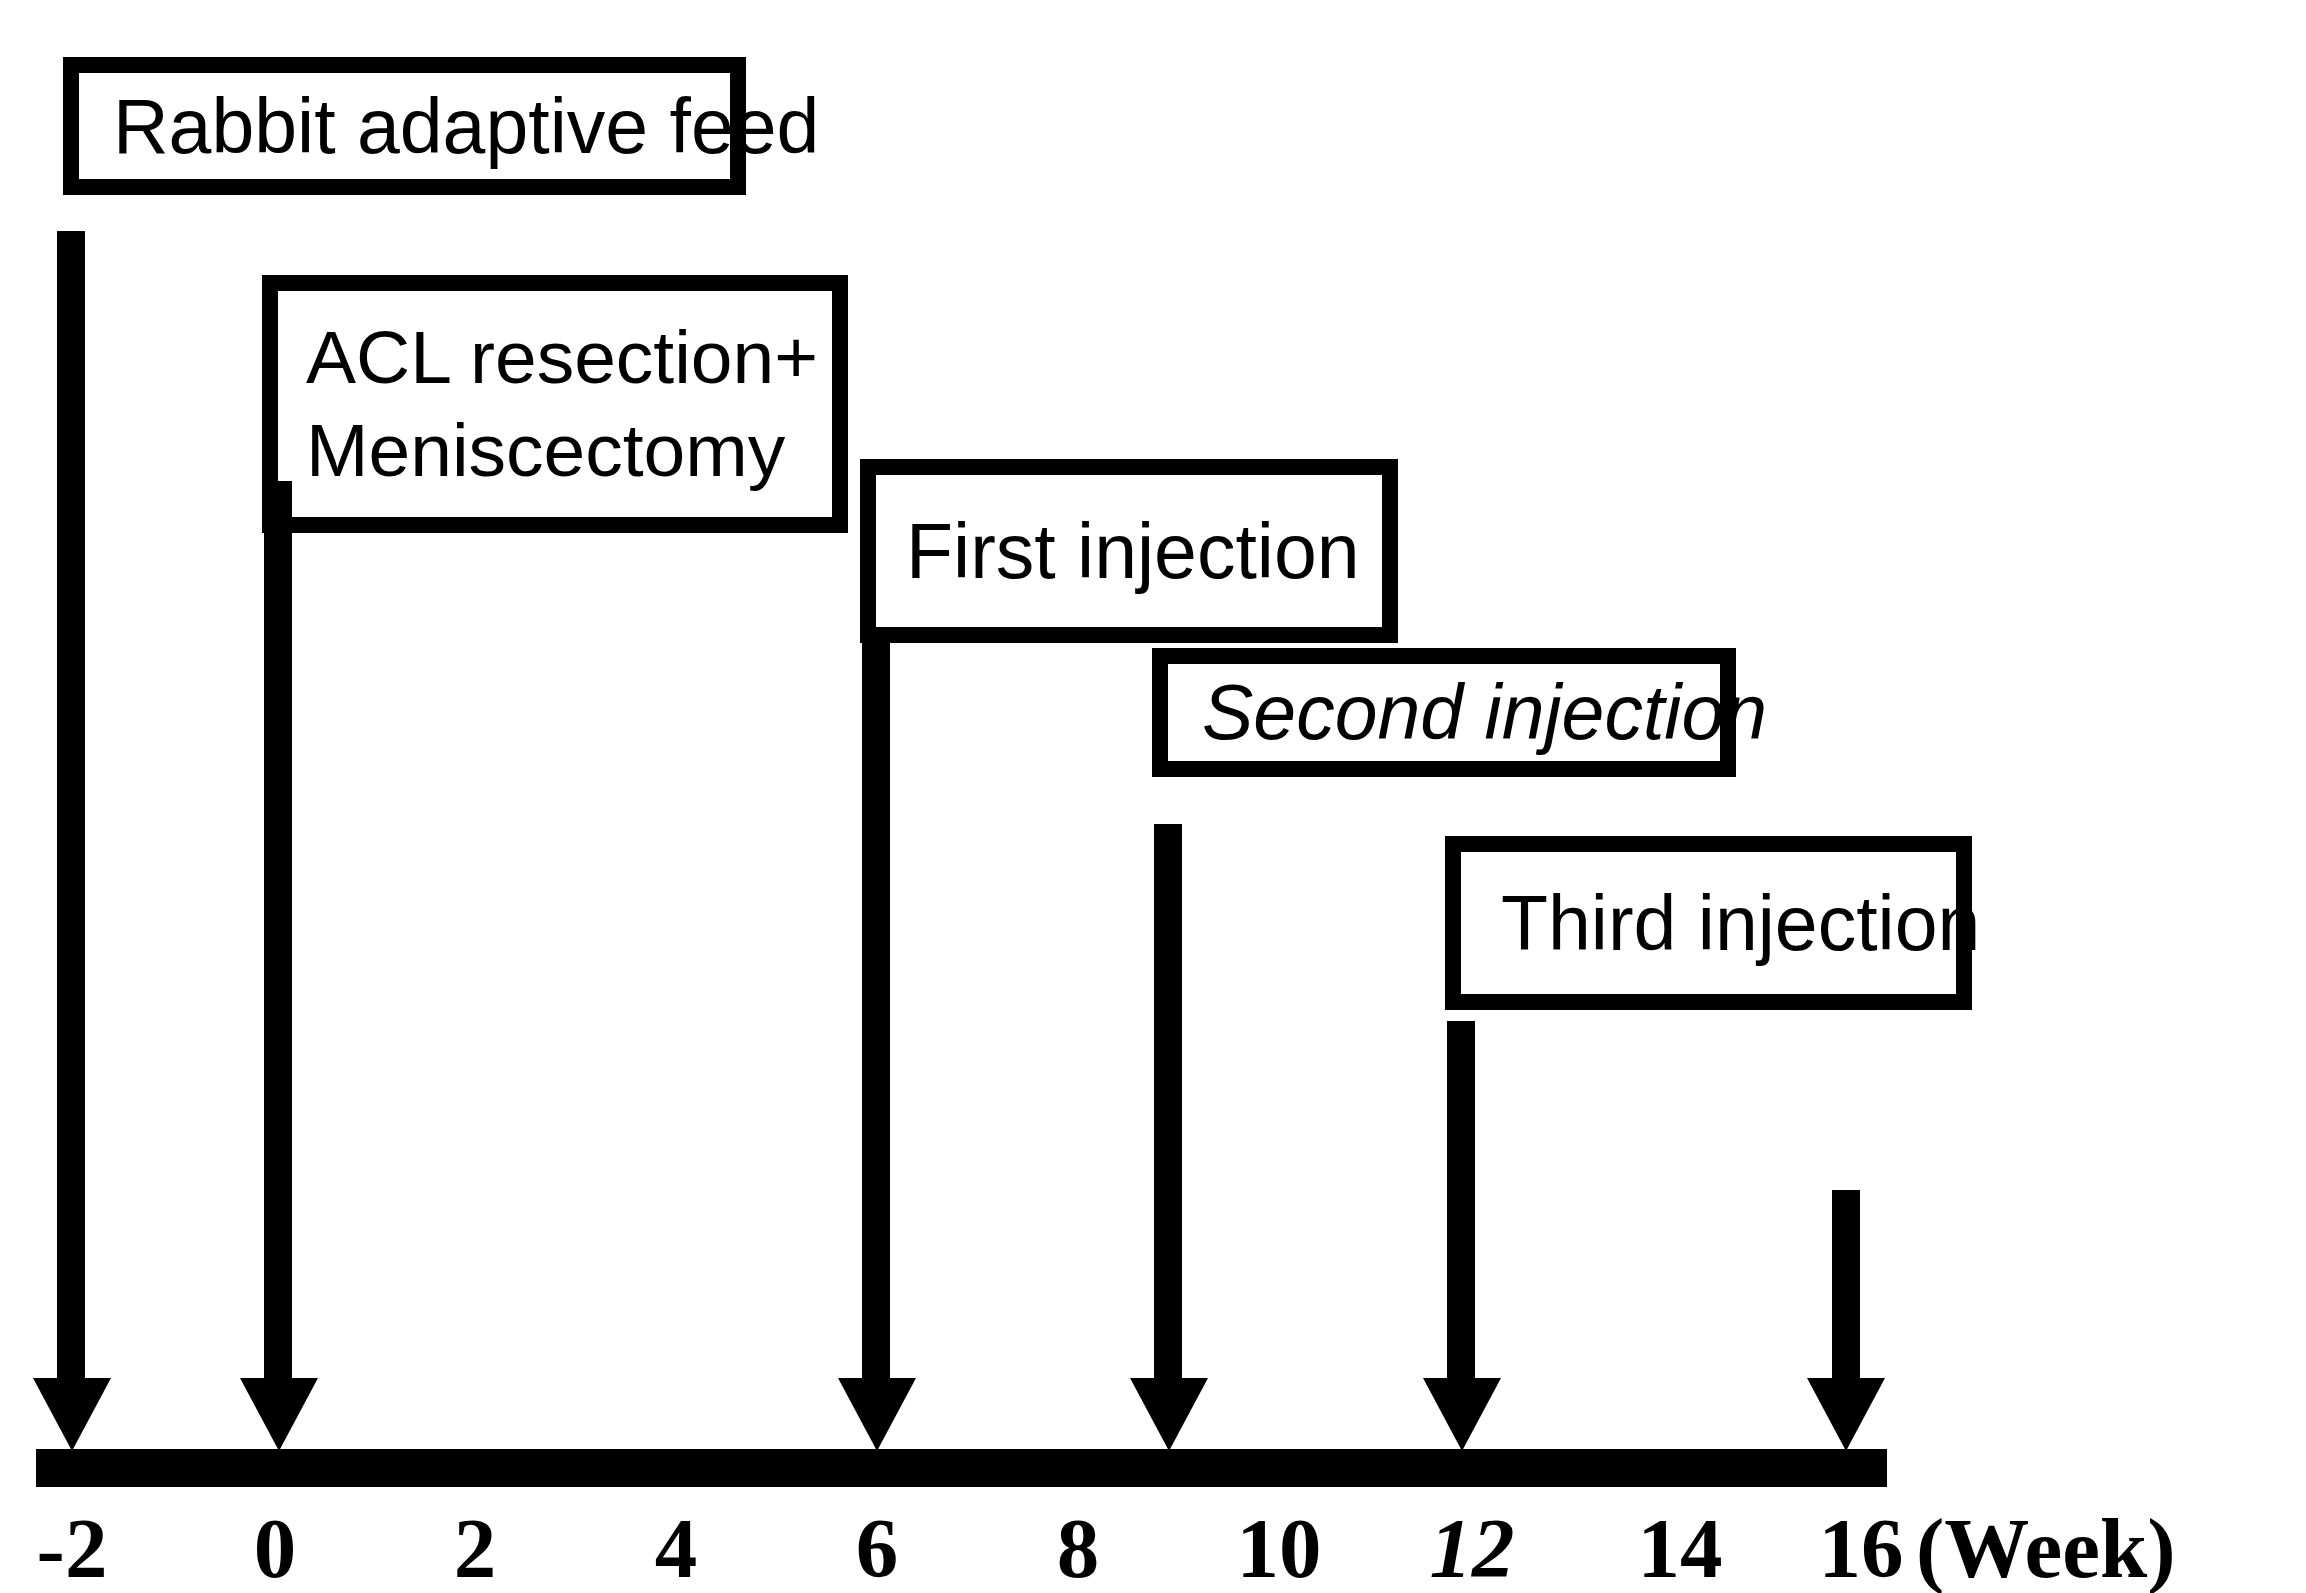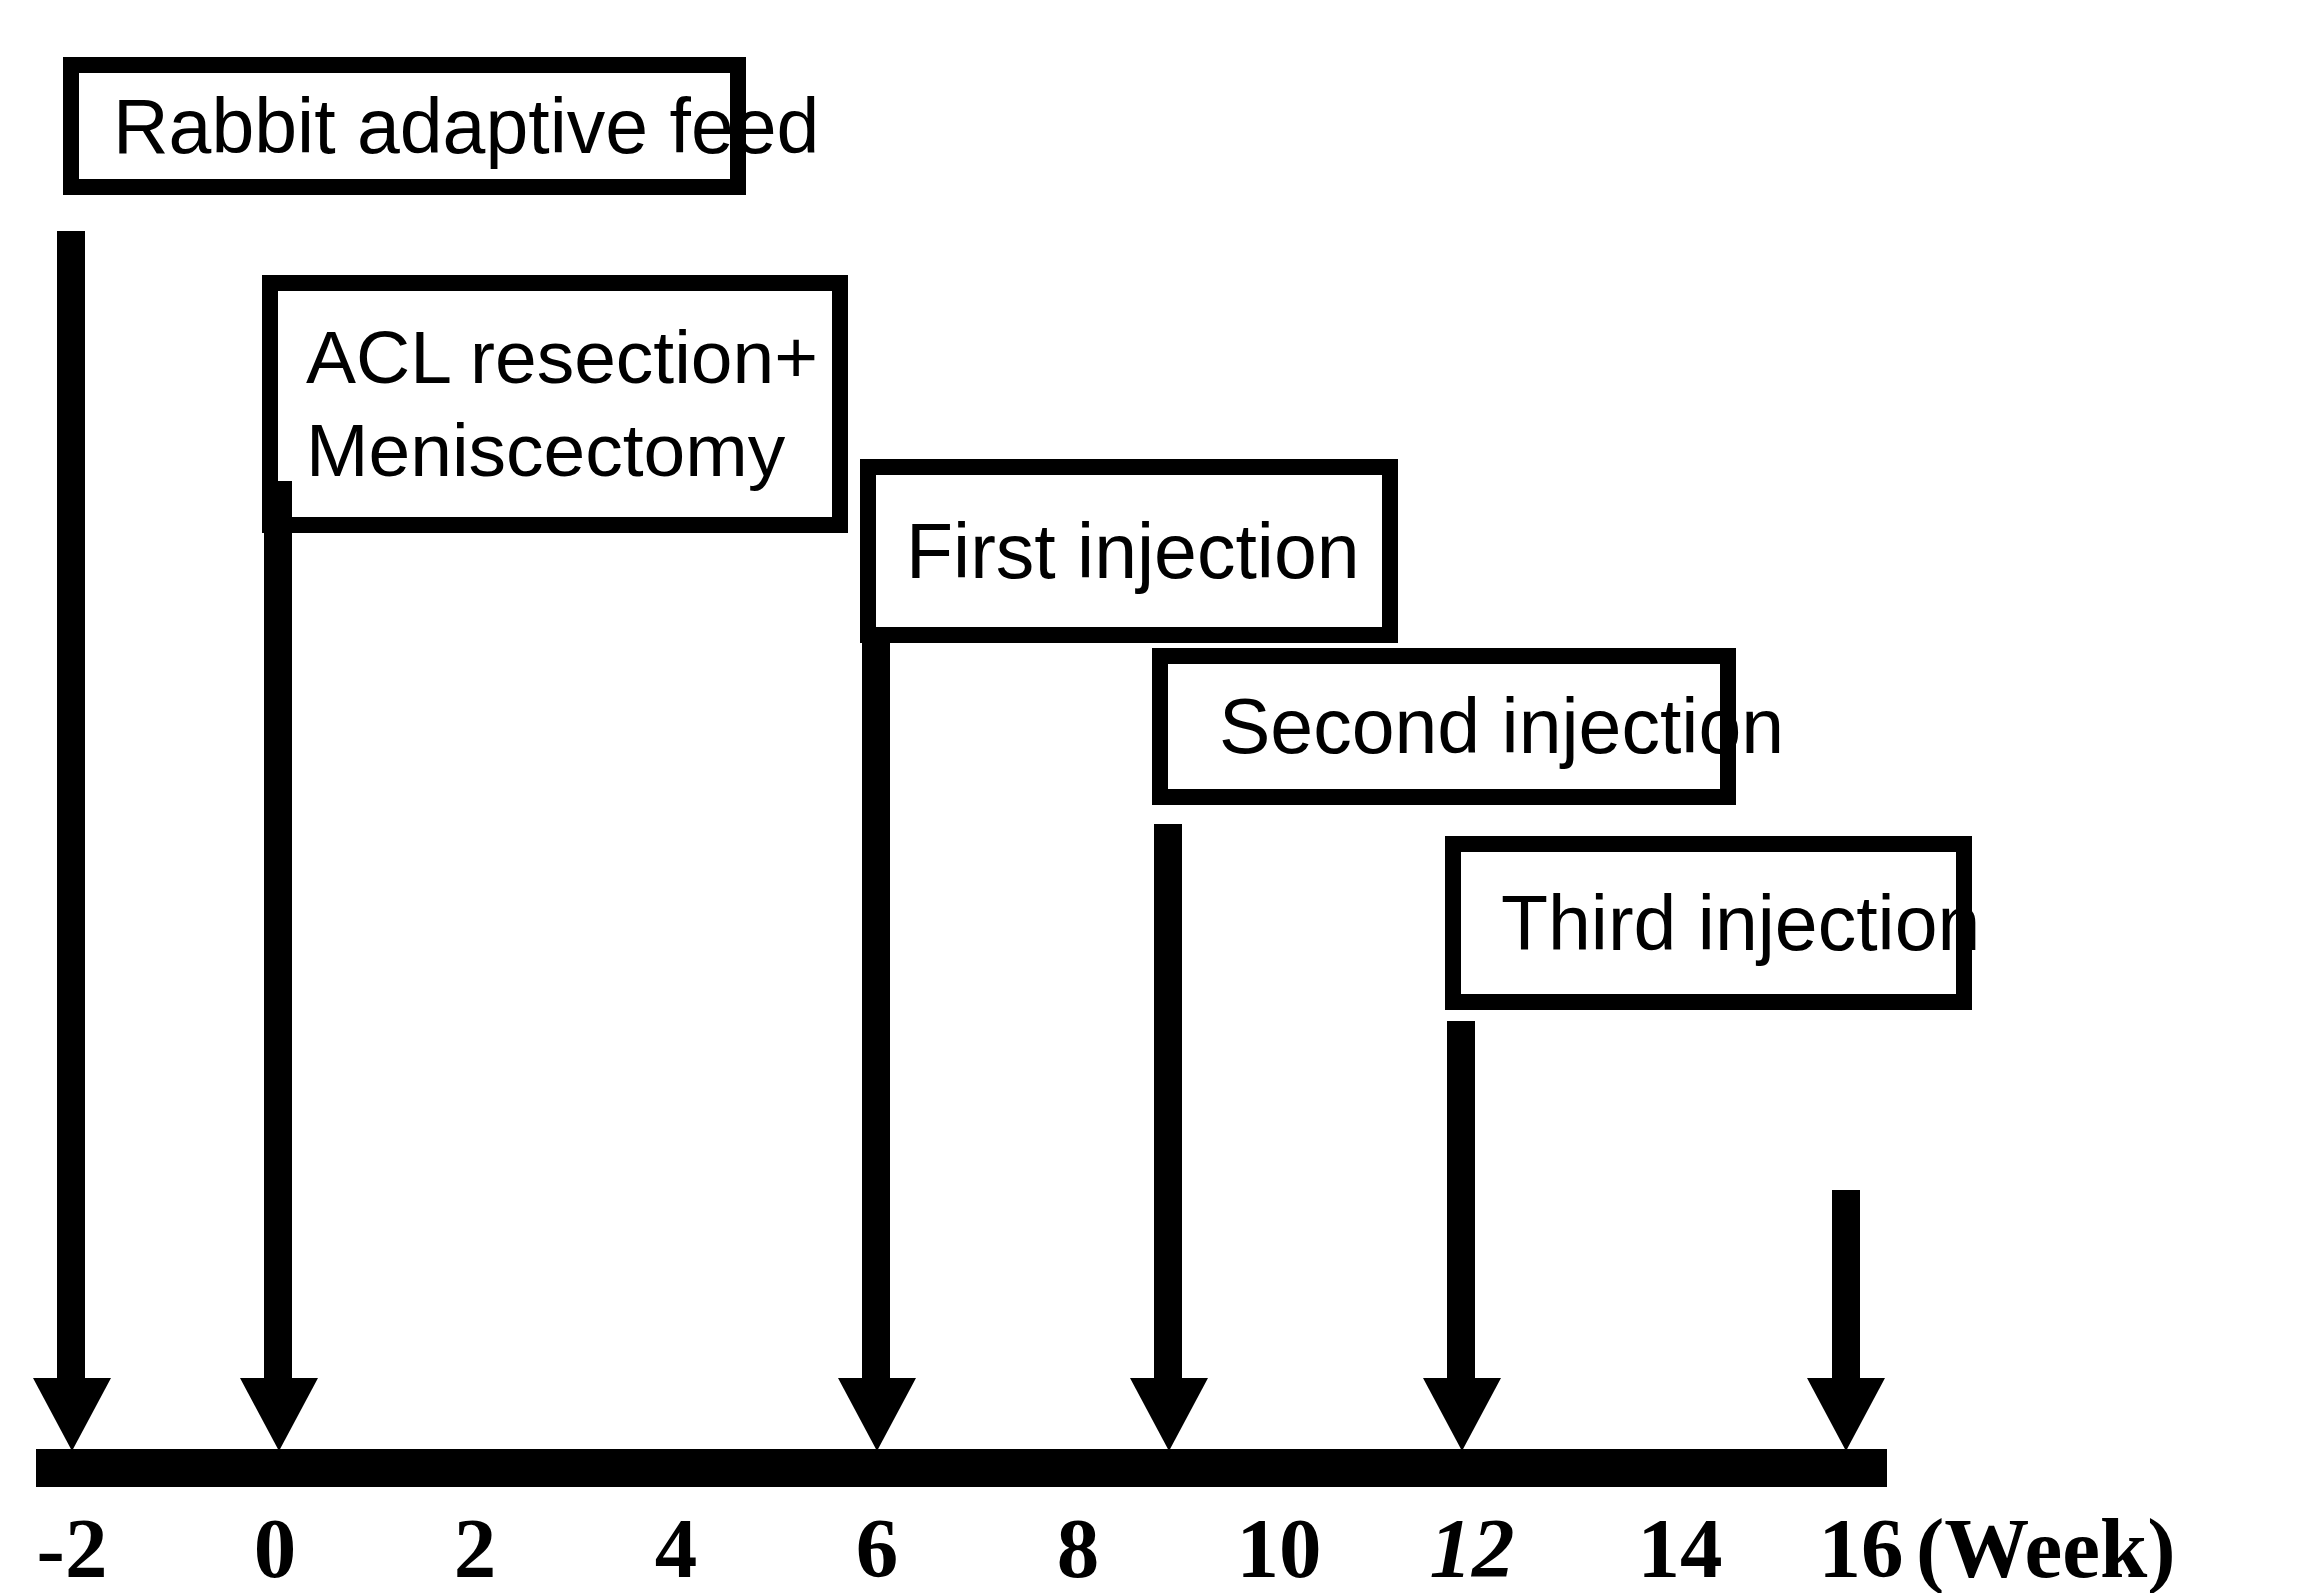--- a/index.html
+++ b/index.html
@@ -24,21 +24,21 @@
     justify-content: center;
     font-size: 77px;
     line-height: 91px;
     white-space: nowrap;
   }
   .event-box .line { display: block; }
 
   .e0 { left: 55px;   top: 57px;   width: 683px; height: 138px; padding-left: 34px; margin-left: 8px; }
   .e1 { left: 262px;  top: 275px;  width: 586px; height: 258px; padding-left: 28px; font-size: 75px; line-height: 93px; }
   .e2 { left: 860px;  top: 459px;  width: 538px; height: 184px; padding-left: 30px; }
-  .e3 { left: 1152px; top: 648px;  width: 584px; height: 157px; padding-left: 51px; }
+  .e3 { left: 1152px; top: 648px;  width: 584px; height: 129px; padding-left: 34px; font-style: italic; }
   .e4 { left: 1445px; top: 836px;  width: 527px; height: 174px; padding-left: 40px; }
   .e5 { left: 1830px; top: 1020px; width: 440px; height: 170px; padding-left: 28px; font-size: 61px; line-height: 73px; }
 
   
   .shaft { position: absolute; width: 28px; background: #000000; }
   .s0 { left: 57px;   top: 231px;  height: 1153px; }
   .s1 { left: 264px;  top: 481px;  height: 903px; }
   .s2 { left: 862px;  top: 629px;  height: 755px; }
   .s3 { left: 1154px; top: 824px;  height: 560px; }
   .s4 { left: 1447px; top: 1021px; height: 363px; }

